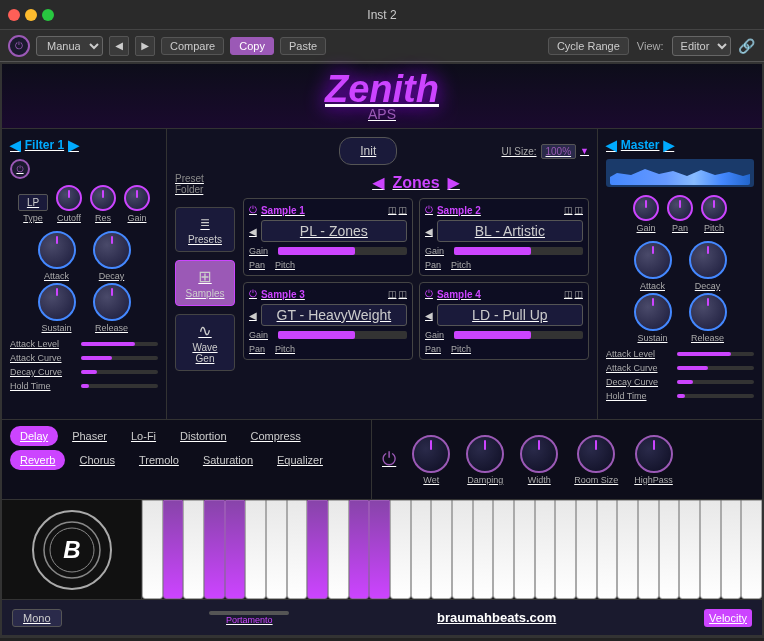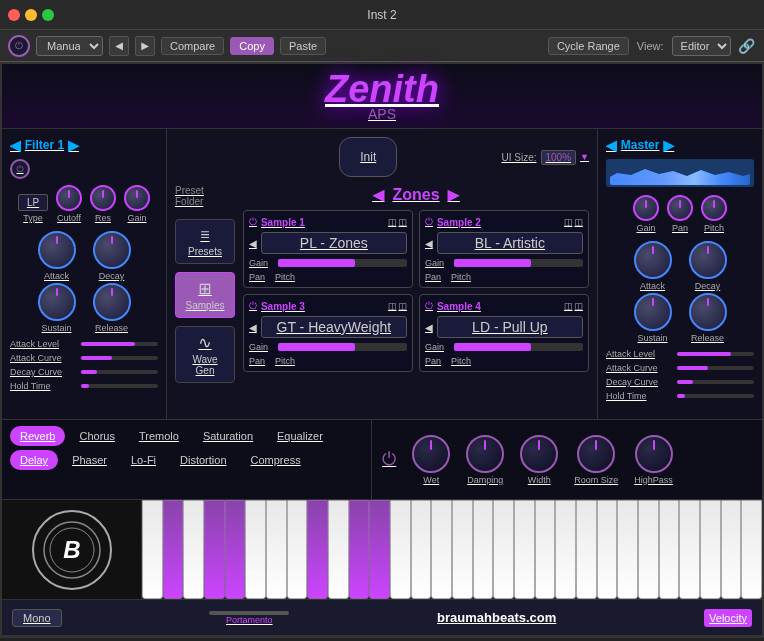--- a/index.html
+++ b/index.html
@@ -270,21 +270,21 @@
     .init-bar {
       display: flex;
       align-items: center;
       justify-content: space-between;
       margin-bottom: 8px;
     }
     .init-btn {
       background: #1a1a3a;
       border: 1px solid #555;
       color: #ccc;
-      padding: 12px 20px;
+      padding: 6px 20px;
       border-radius: 12px;
       font-size: 12px;
       cursor: pointer;
     }
     .ui-size {
       display: flex;
       align-items: center;
       gap: 4px;
       font-size: 10px;
       color: #aaa;
@@ -1000,32 +1000,32 @@
               <div class="mini-slider-fill" style="width:10%"></div>
             </div>
         </div>
       </div>
     </div>
   </div>
 
   <div class="effects-row">
     <div class="effects-tabs">
       <div class="effects-tab-row">
+        <button class="fx-tab active-delay">Delay</button>
+        <button class="fx-tab">Phaser</button>
+        <button class="fx-tab">Lo-Fi</button>
+        <button class="fx-tab">Distortion</button>
+        <button class="fx-tab">Compress</button>
+      </div>
+      <div class="effects-tab-row">
         <button class="fx-tab active">Reverb</button>
         <button class="fx-tab">Chorus</button>
         <button class="fx-tab">Tremolo</button>
         <button class="fx-tab">Saturation</button>
         <button class="fx-tab">Equalizer</button>
-      </div>
-      <div class="effects-tab-row">
-        <button class="fx-tab active-delay">Delay</button>
-        <button class="fx-tab">Phaser</button>
-        <button class="fx-tab">Lo-Fi</button>
-        <button class="fx-tab">Distortion</button>
-        <button class="fx-tab">Compress</button>
       </div>
     </div>
 
     <div class="effects-controls">
       <span class="fx-power">⏻</span>
       <div class="fx-knob-group">
         <div class="fx-knob"></div>
         <div class="fx-knob-label">Wet</div>
       </div>
       <div class="fx-knob-group">

